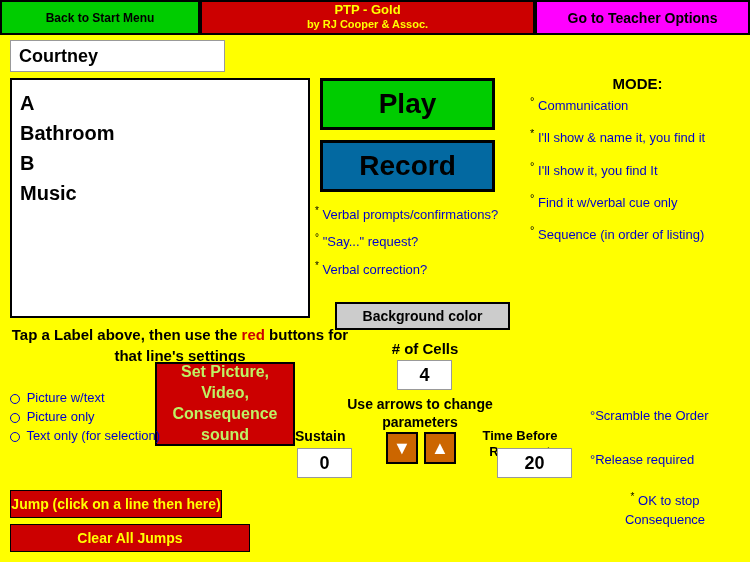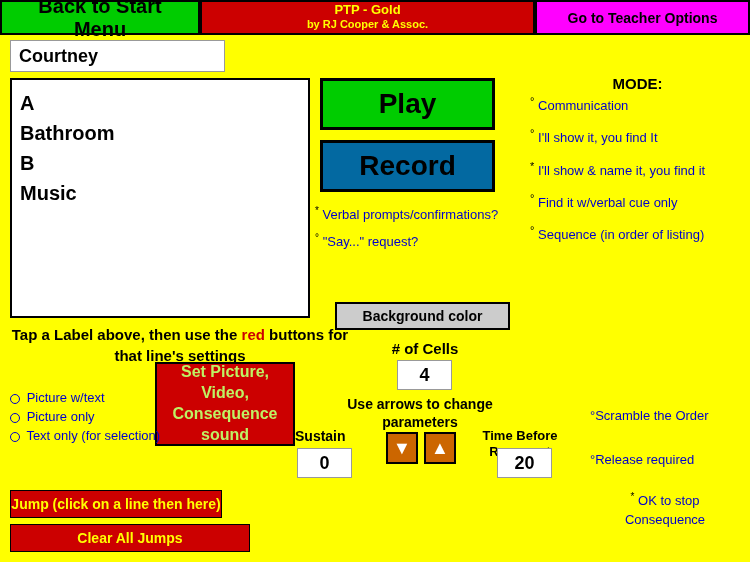--- a/index.html
+++ b/index.html
@@ -15,21 +15,21 @@
     
     .top-bar {
       display: flex;
       align-items: stretch;
       height: 35px;
     }
     .btn-back {
       background: #00cc00;
       color: #000;
       font-weight: bold;
-      font-size: 20px;
+      font-size: 12px;
       border: 2px solid #000;
       padding: 4px 10px;
       cursor: pointer;
       width: 200px;
       display: flex; align-items: center; justify-content: center;
     }
     .btn-ptp {
       background: #cc0000;
       color: #ffff00;
       font-weight: bold;
@@ -342,21 +342,21 @@
       font-weight: bold;
       color: #000;
       width: 120px;
       text-align: center;
       line-height: 1.2;
     }
     .time-reprompt-value {
       position: absolute;
       top: 448px;
       left: 497px;
-      width: 55px;
+      width: 75px;
       height: 30px;
       background: #fff;
       border: 1px solid #999;
       display: flex; align-items: center; justify-content: center;
       font-size: 18px;
       font-weight: bold;
     }
 
     
     .mode-label {
@@ -479,20 +479,24 @@
 
 <div class="verbal-options">
   <div class="verbal-option">
     <span class="sup-mark">*</span>
     <span>Verbal prompts/confirmations?</span>
   </div>
   <div class="verbal-option">
     <span class="sup-mark">°</span>
     <span>"Say..." request?</span>
   </div>
+  <div class="verbal-option">
+    <span class="sup-mark">*</span>
+    <span>Verbal correction?</span>
+  </div>
 </div>
 
 <div class="btn-bg-color">Background color</div>
 
 <div class="num-cells-label"># of Cells</div>
 <div class="num-cells-value">4</div>
 
 <div class="use-arrows-label">Use arrows to change parameters</div>
 
 <div class="arrow-btn-down">▼</div>
@@ -504,26 +508,26 @@
 <div class="time-reprompt-label">Time Before Reprompt</div>
 <div class="time-reprompt-value">20</div>
 
 <div class="mode-label">MODE:</div>
 <div class="mode-options">
   <div class="mode-option">
     <span class="asterisk">°</span>
     <span>Communication</span>
   </div>
   <div class="mode-option">
+    <span class="asterisk">*</span>
+    <span>I'll show &amp; name it, you find it</span>
+  </div>
+  <div class="mode-option">
     <span class="asterisk">°</span>
     <span>I'll show it, you find It</span>
-  </div>
-  <div class="mode-option">
-    <span class="asterisk">*</span>
-    <span>I'll show &amp; name it, you find it</span>
   </div>
   <div class="mode-option">
     <span class="asterisk">°</span>
     <span>Find it w/verbal cue only</span>
   </div>
   <div class="mode-option">
     <span class="asterisk">°</span>
     <span>Sequence (in order of listing)</span>
   </div>
 </div>

